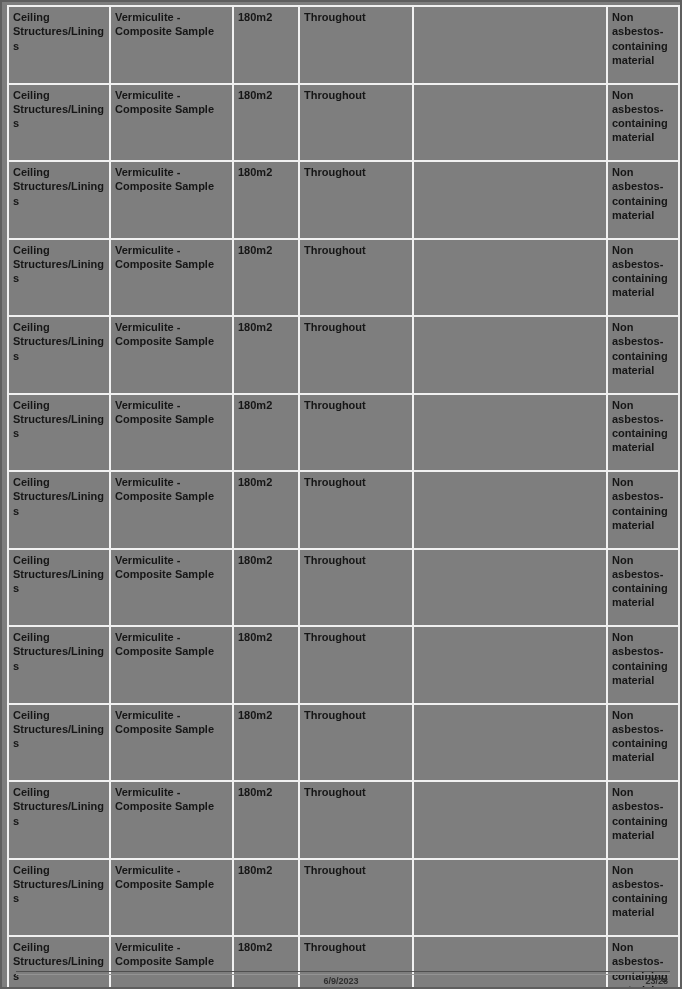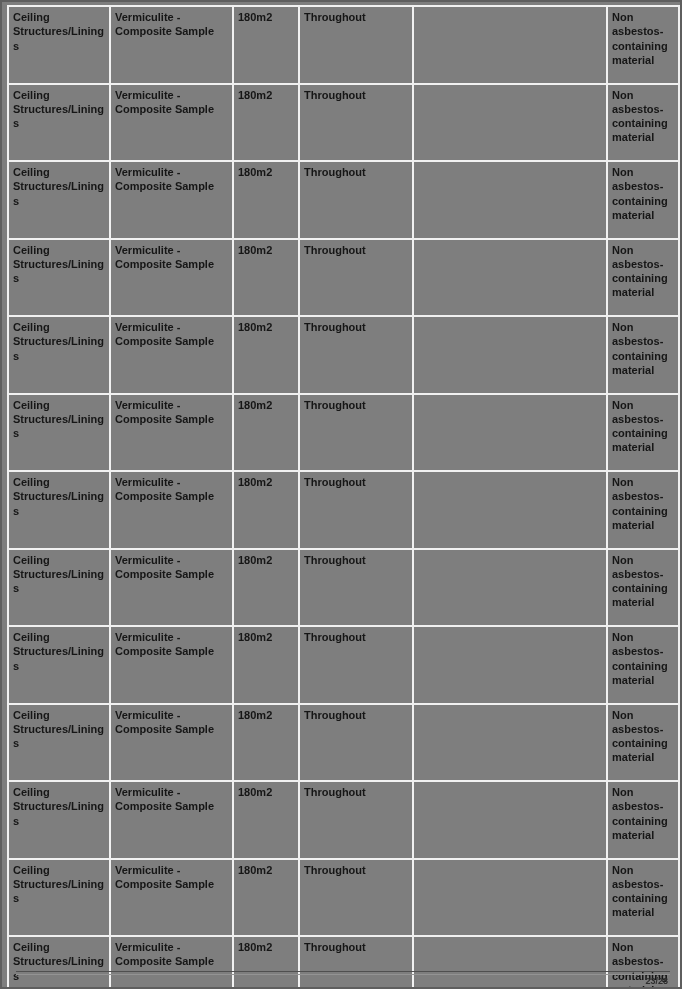--- a/index.html
+++ b/index.html
@@ -192,15 +192,16 @@
     <td>Vermiculite - Composite Sample</td>
     <td>180m2</td>
     <td>Throughout</td>
     <td></td>
     <td>Non asbestos-containing material</td>
   </tr>
 </tbody>
   </table>
 
   <div class="footer-rule"></div>
+  <div class="footer-text footer-center">6/9/2023</div>
   <div class="footer-text footer-right">23/28</div>
 
 </div>
 
 </body></html>

